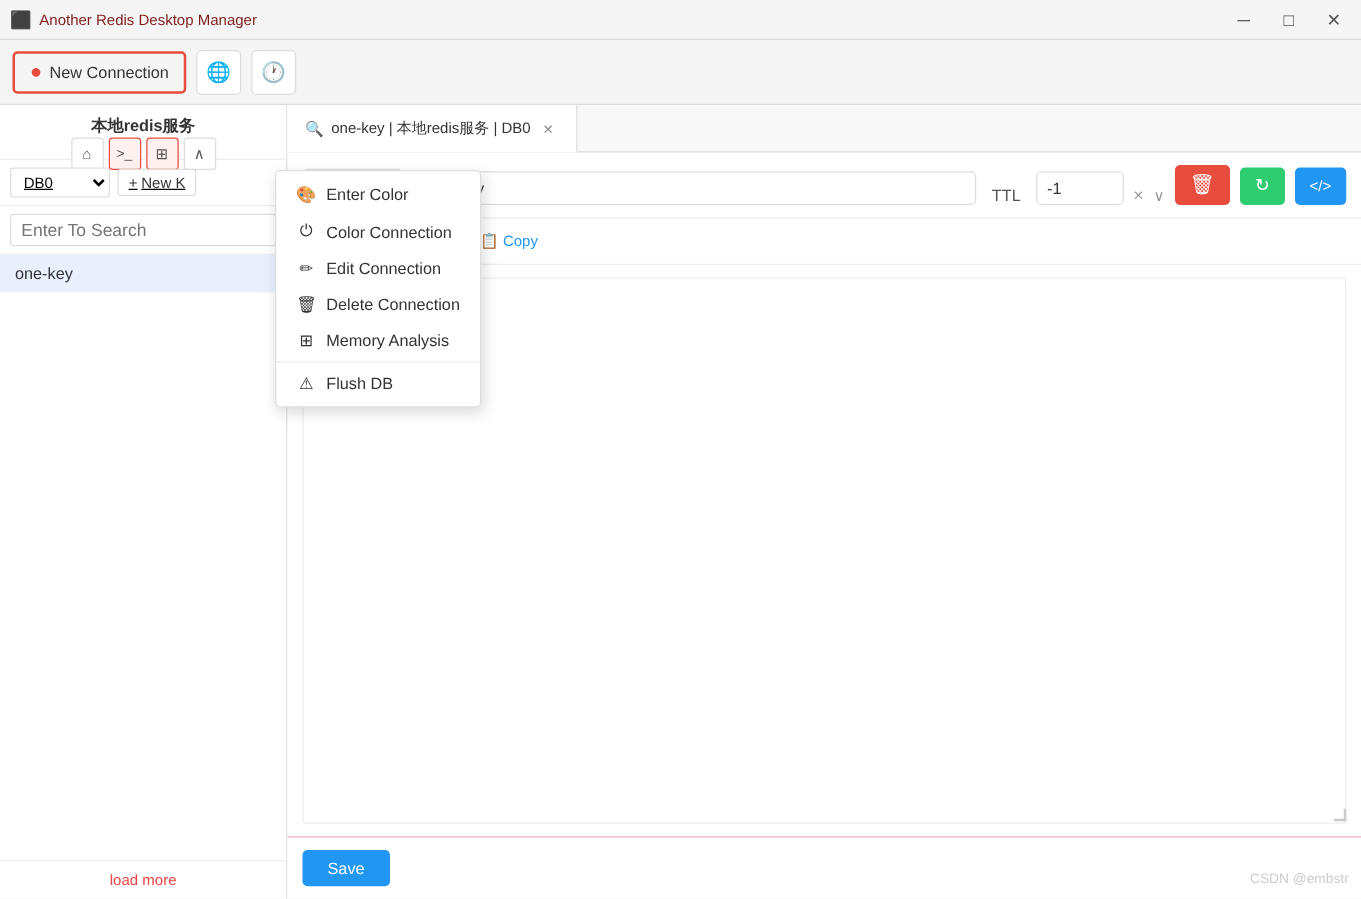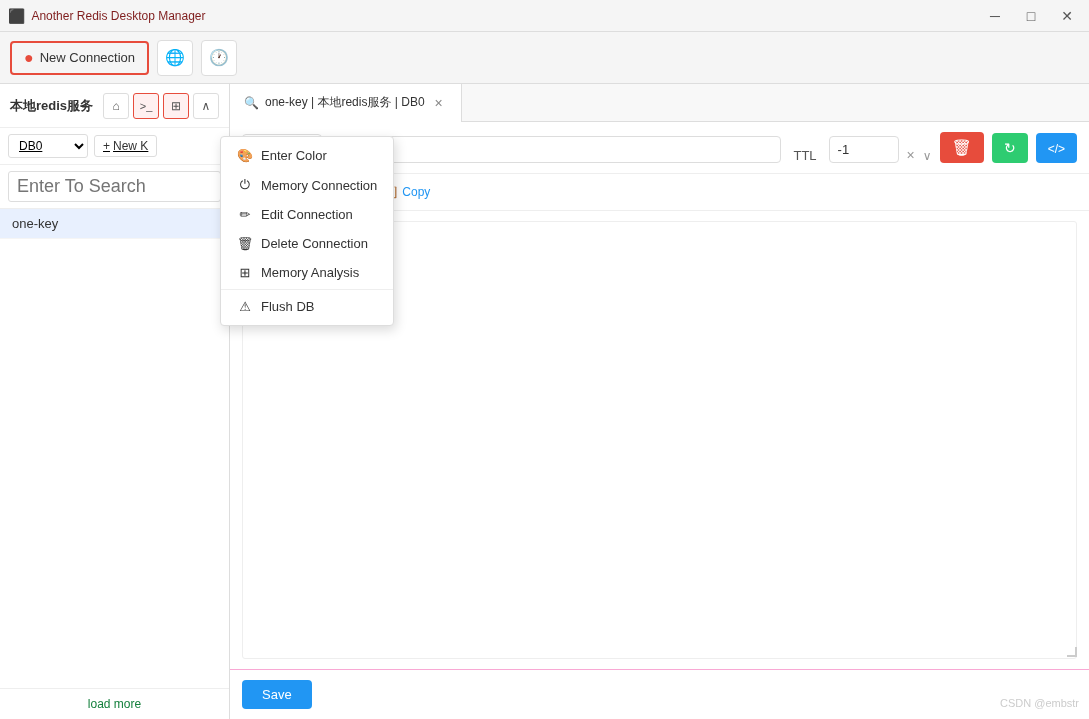--- a/index.html
+++ b/index.html
@@ -48,21 +48,21 @@
     
     .content { display: flex; flex: 1; overflow: hidden; }
 
     
     .sidebar {
       width: 230px; background: white; border-right: 1px solid #ddd;
       display: flex; flex-direction: column; flex-shrink: 0;
     }
     .sidebar-header {
       display: flex; align-items: center; justify-content: space-between;
-      padding: 8px 10px; border-bottom: 1px solid #eee; height: 44px;
+      padding: 8px 10px; border-bottom: 1px solid #eee; height: 44px; flex-direction: column;
     }
     .sidebar-title { font-size: 13px; font-weight: 600; color: #333; }
     .sidebar-actions { display: flex; gap: 4px; }
     .sidebar-action-btn {
       width: 26px; height: 26px; border: 1px solid #ddd;
       background: white; border-radius: 3px; cursor: pointer;
       display: flex; align-items: center; justify-content: center;
       font-size: 12px; color: #555;
     }
     .sidebar-action-btn.active { border-color: #e74c3c; background: #fff0f0; }
@@ -80,34 +80,34 @@
       background: white; border: 1px solid #ddd;
       border-radius: 3px; padding: 3px 8px;
       font-size: 12px; cursor: pointer; color: #333;
     }
 
     .search-box {
       padding: 6px 8px; border-bottom: 1px solid #eee;
     }
     .search-input {
       width: 100%; border: 1px solid #ddd; border-radius: 3px;
-      padding: 4px 8px; font-size: 18px; color: #999;
+      padding: 4px 8px; font-size: 14px; color: #999;
       outline: none;
     }
 
     .key-list { flex: 1; overflow-y: auto; }
     .key-item {
       padding: 7px 12px; cursor: pointer; font-size: 13px;
       border-bottom: 1px solid #f5f5f5; color: #333;
     }
     .key-item.active { background: #e8f0fe; }
 
     .load-more {
       text-align: center; padding: 8px; font-size: 12px;
-      color: #15803d; border-top: 1px solid #eee; cursor: pointer;
+      color: #ef4444; border-top: 1px solid #eee; cursor: pointer;
     }
 
     
     .main-panel { flex: 1; display: flex; flex-direction: column; background: white; }
 
     
     .tabs-bar {
       display: flex; align-items: center; background: #f8f8f8;
       border-bottom: 1px solid #ddd; height: 38px; padding: 0 0;
     }
@@ -367,21 +367,21 @@
   </div>
 </div>
 
 <div class="context-menu">
   <div class="menu-item">
     <span class="menu-item-icon">🎨</span>
     <span>Enter Color</span>
   </div>
   <div class="menu-item">
     <span class="menu-item-icon">⏻</span>
-    <span>Memory Connection</span>
+    <span>Color Connection</span>
   </div>
   <div class="menu-item">
     <span class="menu-item-icon">✏</span>
     <span>Edit Connection</span>
   </div>
   <div class="menu-item">
     <span class="menu-item-icon">🗑</span>
     <span>Delete Connection</span>
   </div>
   <div class="menu-item">

